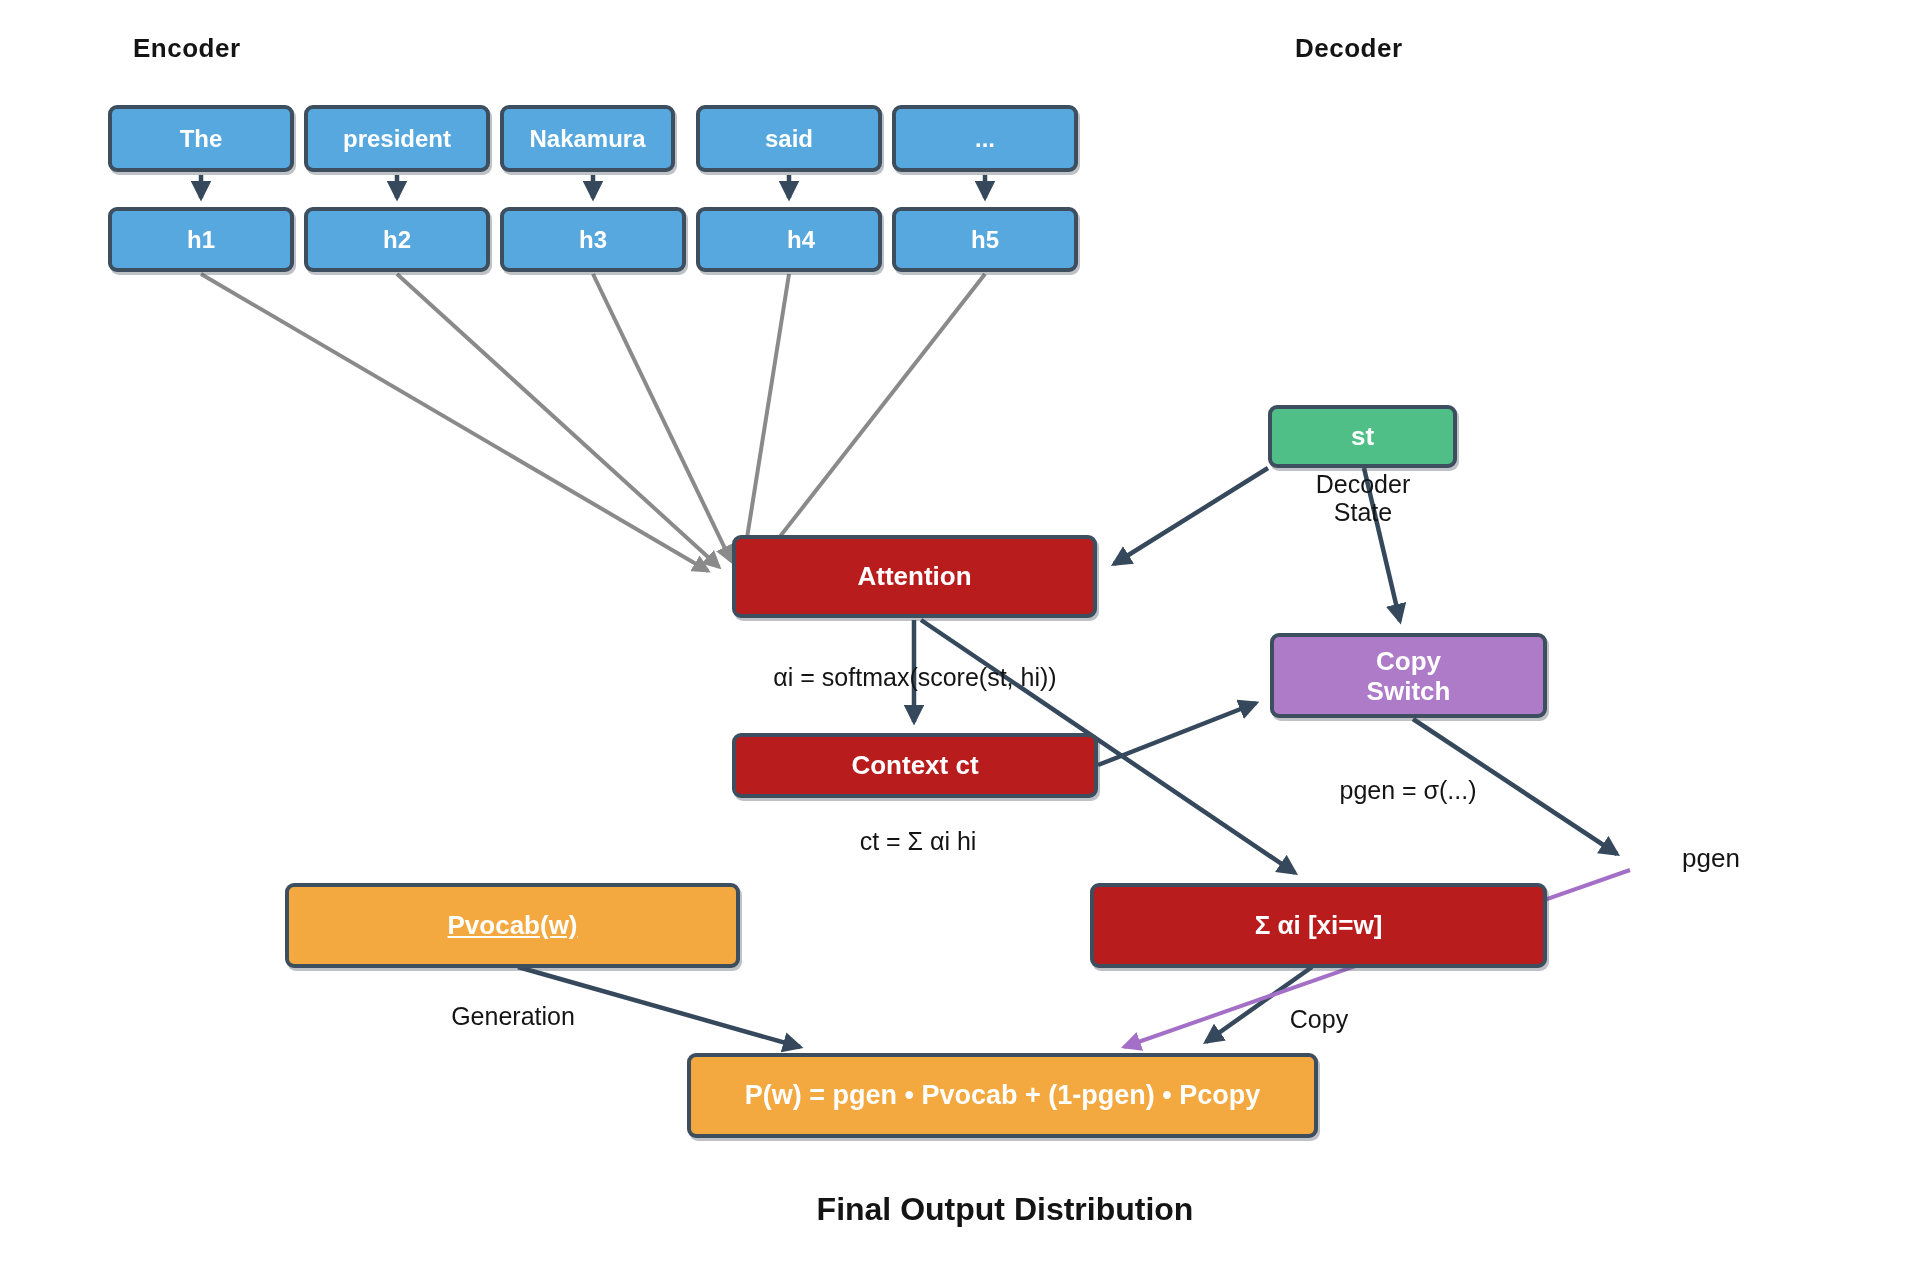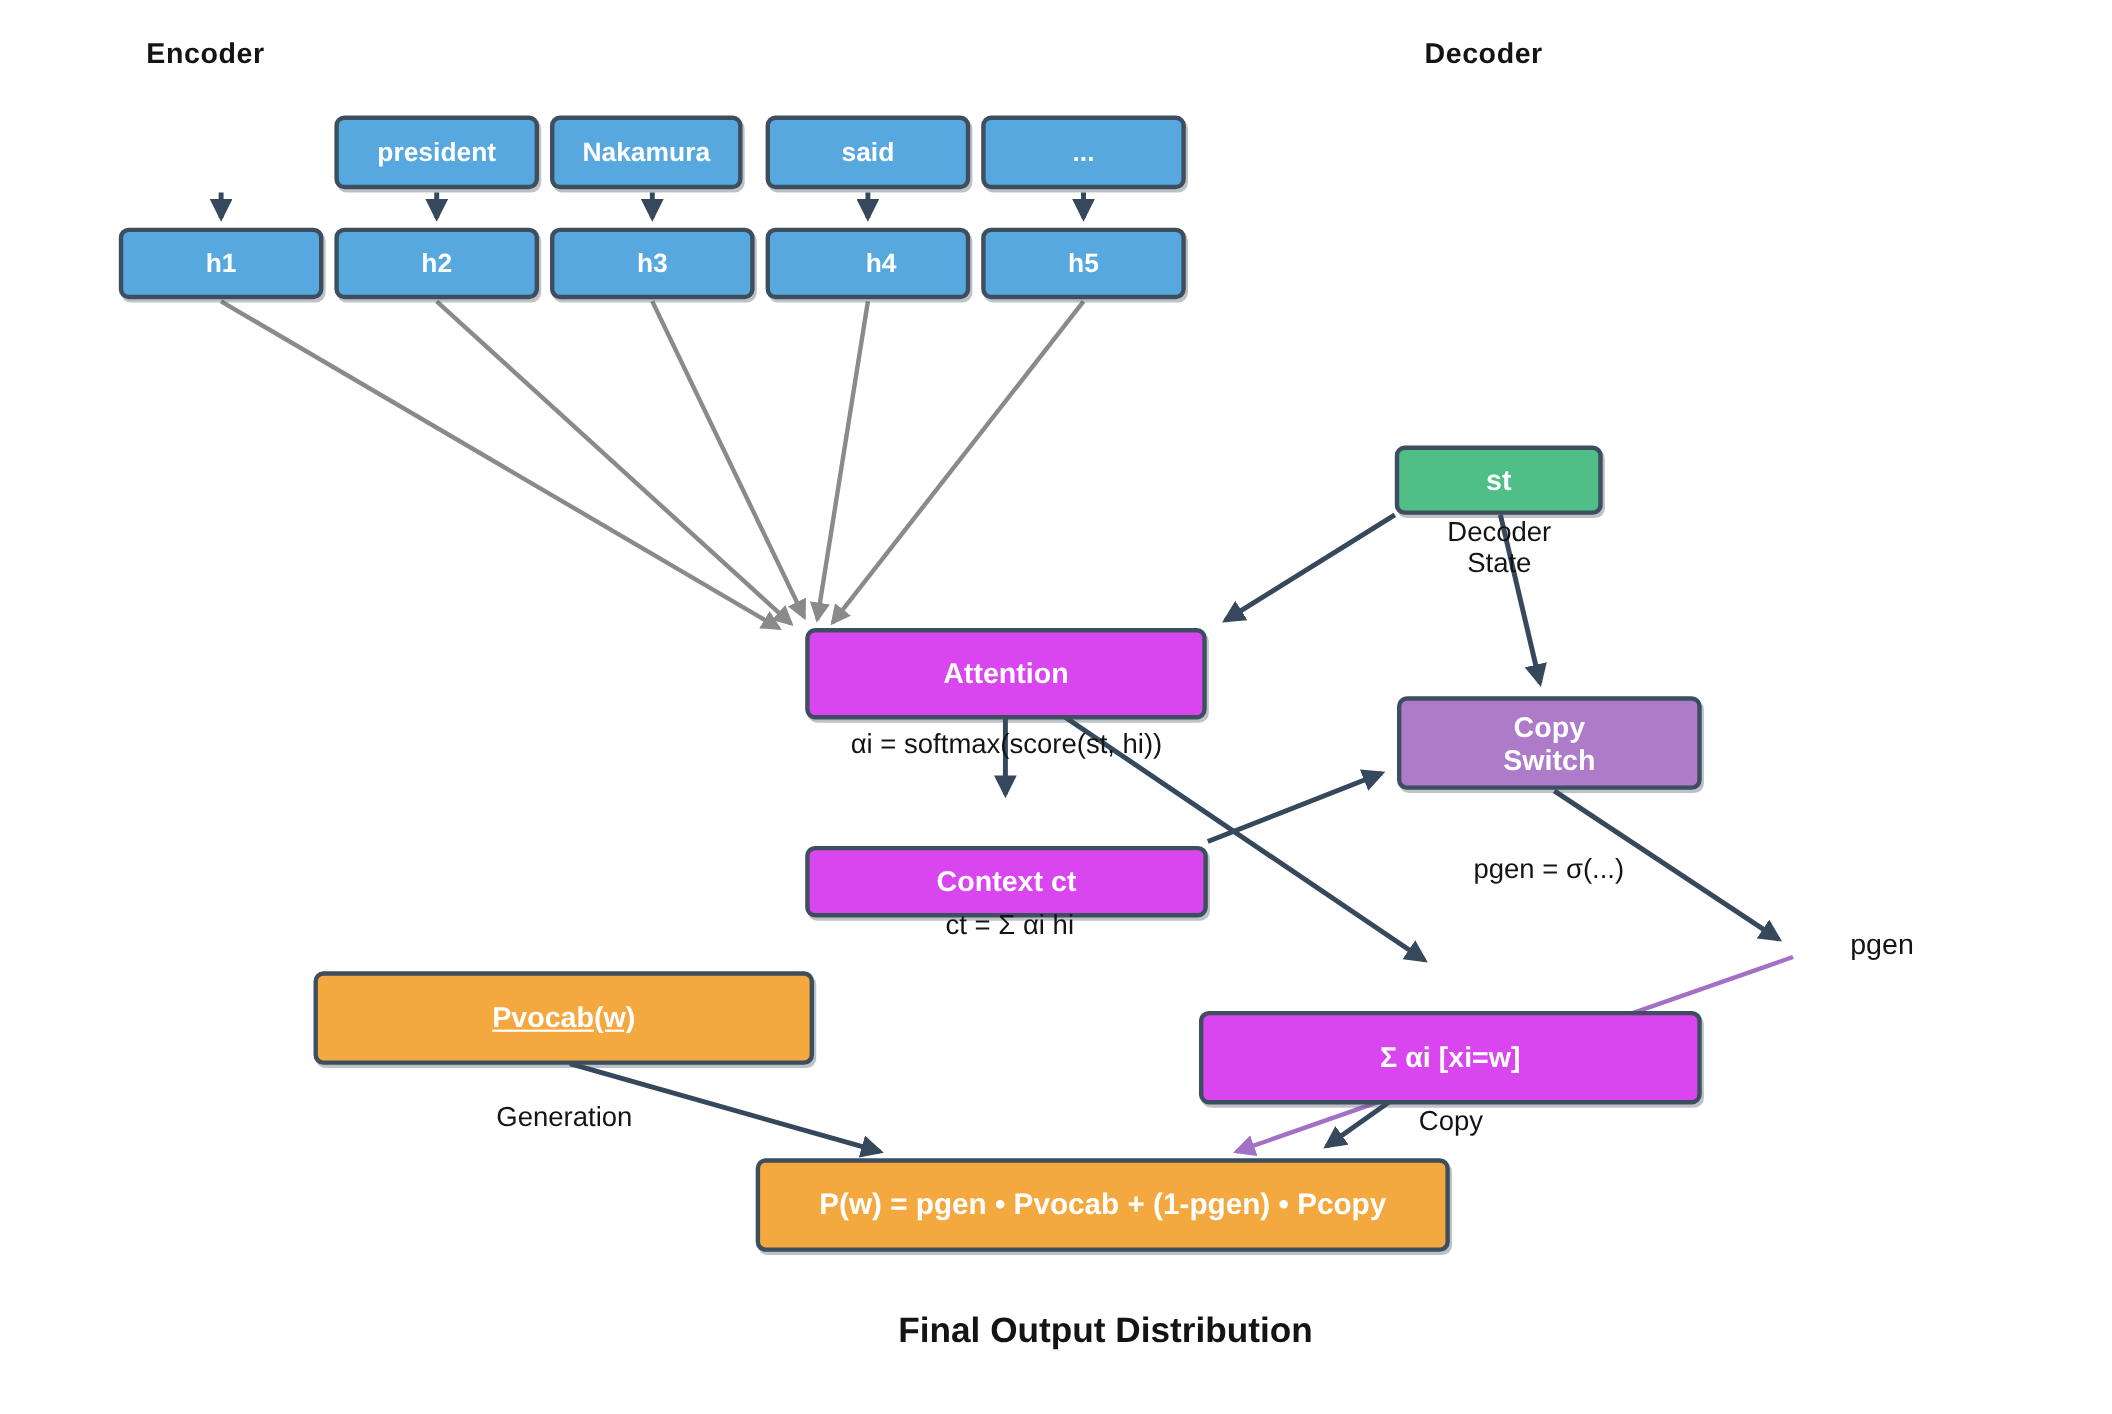--- a/index.html
+++ b/index.html
@@ -33,21 +33,21 @@
     justify-content: center;
     color: #ffffff;
     font-weight: bold;
     font-size: 24px;
     text-align: center;
     white-space: nowrap;
   }
   .node.big { font-size: 26px; }
   .blue   { background: #57a8de; }
   .green  { background: #4fbe87; }
-  .red    { background: #d946ef; margin-top: 36px; }
+  .red    { background: #b91c1c; }
   .purple { background: #ad7bc8; }
   .orange { background: #f3a93f; }
 
   .plain-label {
     position: absolute;
     color: #141414;
     font-size: 25px;
     white-space: nowrap;
     text-align: center;
   }
@@ -107,20 +107,23 @@
       <line x1="518" y1="967" x2="800" y2="1047" marker-end="url(#ah-dark)"></line>
       <line x1="1312" y1="967" x2="1206" y2="1042" marker-end="url(#ah-dark)"></line>
     </g>
 
     <line x1="1630" y1="870" x2="1124" y2="1047" stroke="#a46fc7" stroke-width="4" fill="none" marker-end="url(#ah-purple)"></line>
   </svg>
 
   <div class="heading" style="left:133px; top:33px;">Encoder</div>
   <div class="heading" style="left:1295px; top:33px;">Decoder</div>
 
+  <div class="node blue" style="left:108px; top:105px; width:186px; height:67px;">
+    <span>The</span>
+  </div>
   <div class="node blue" style="left:304px; top:105px; width:186px; height:67px;">
     <span>president</span>
   </div>
   <div class="node blue" style="left:500px; top:105px; width:175px; height:67px;">
     <span>Nakamura</span>
   </div>
   <div class="node blue" style="left:696px; top:105px; width:186px; height:67px;">
     <span>said</span>
   </div>
   <div class="node blue" style="left:892px; top:105px; width:186px; height:67px;">

